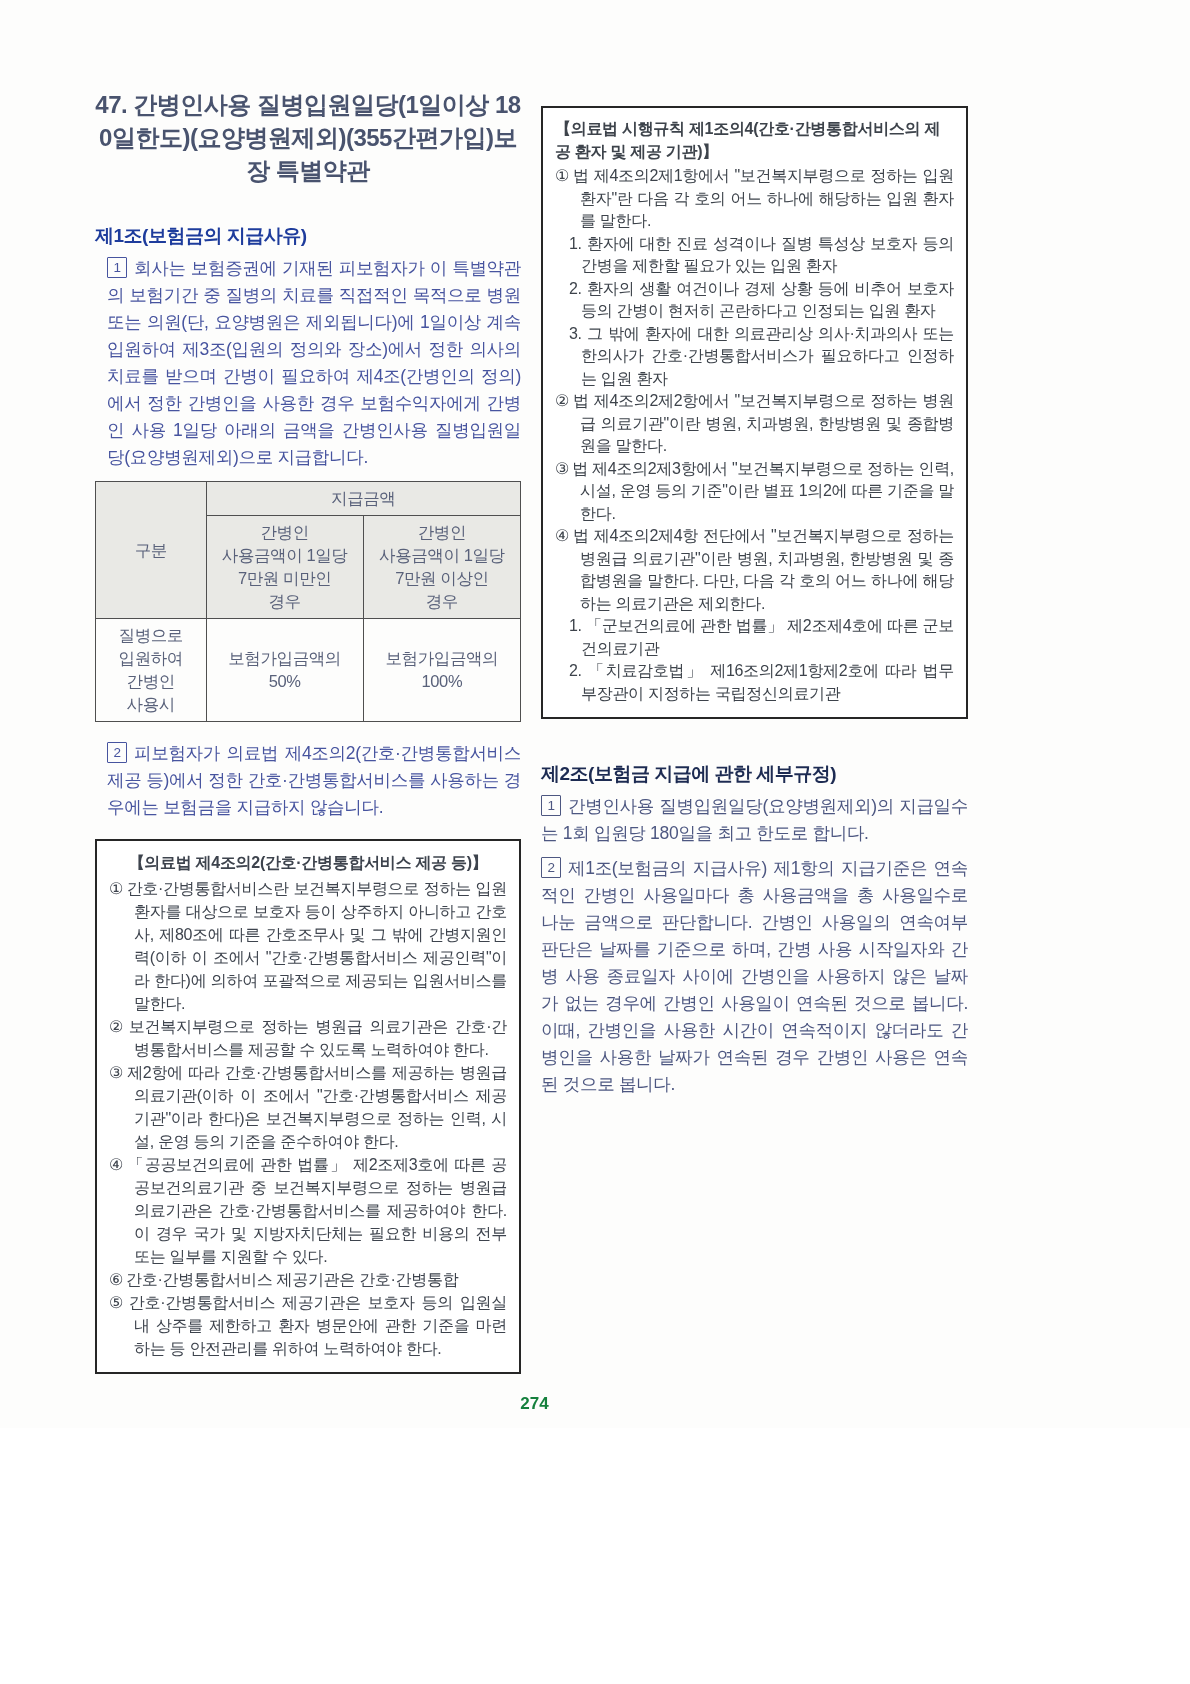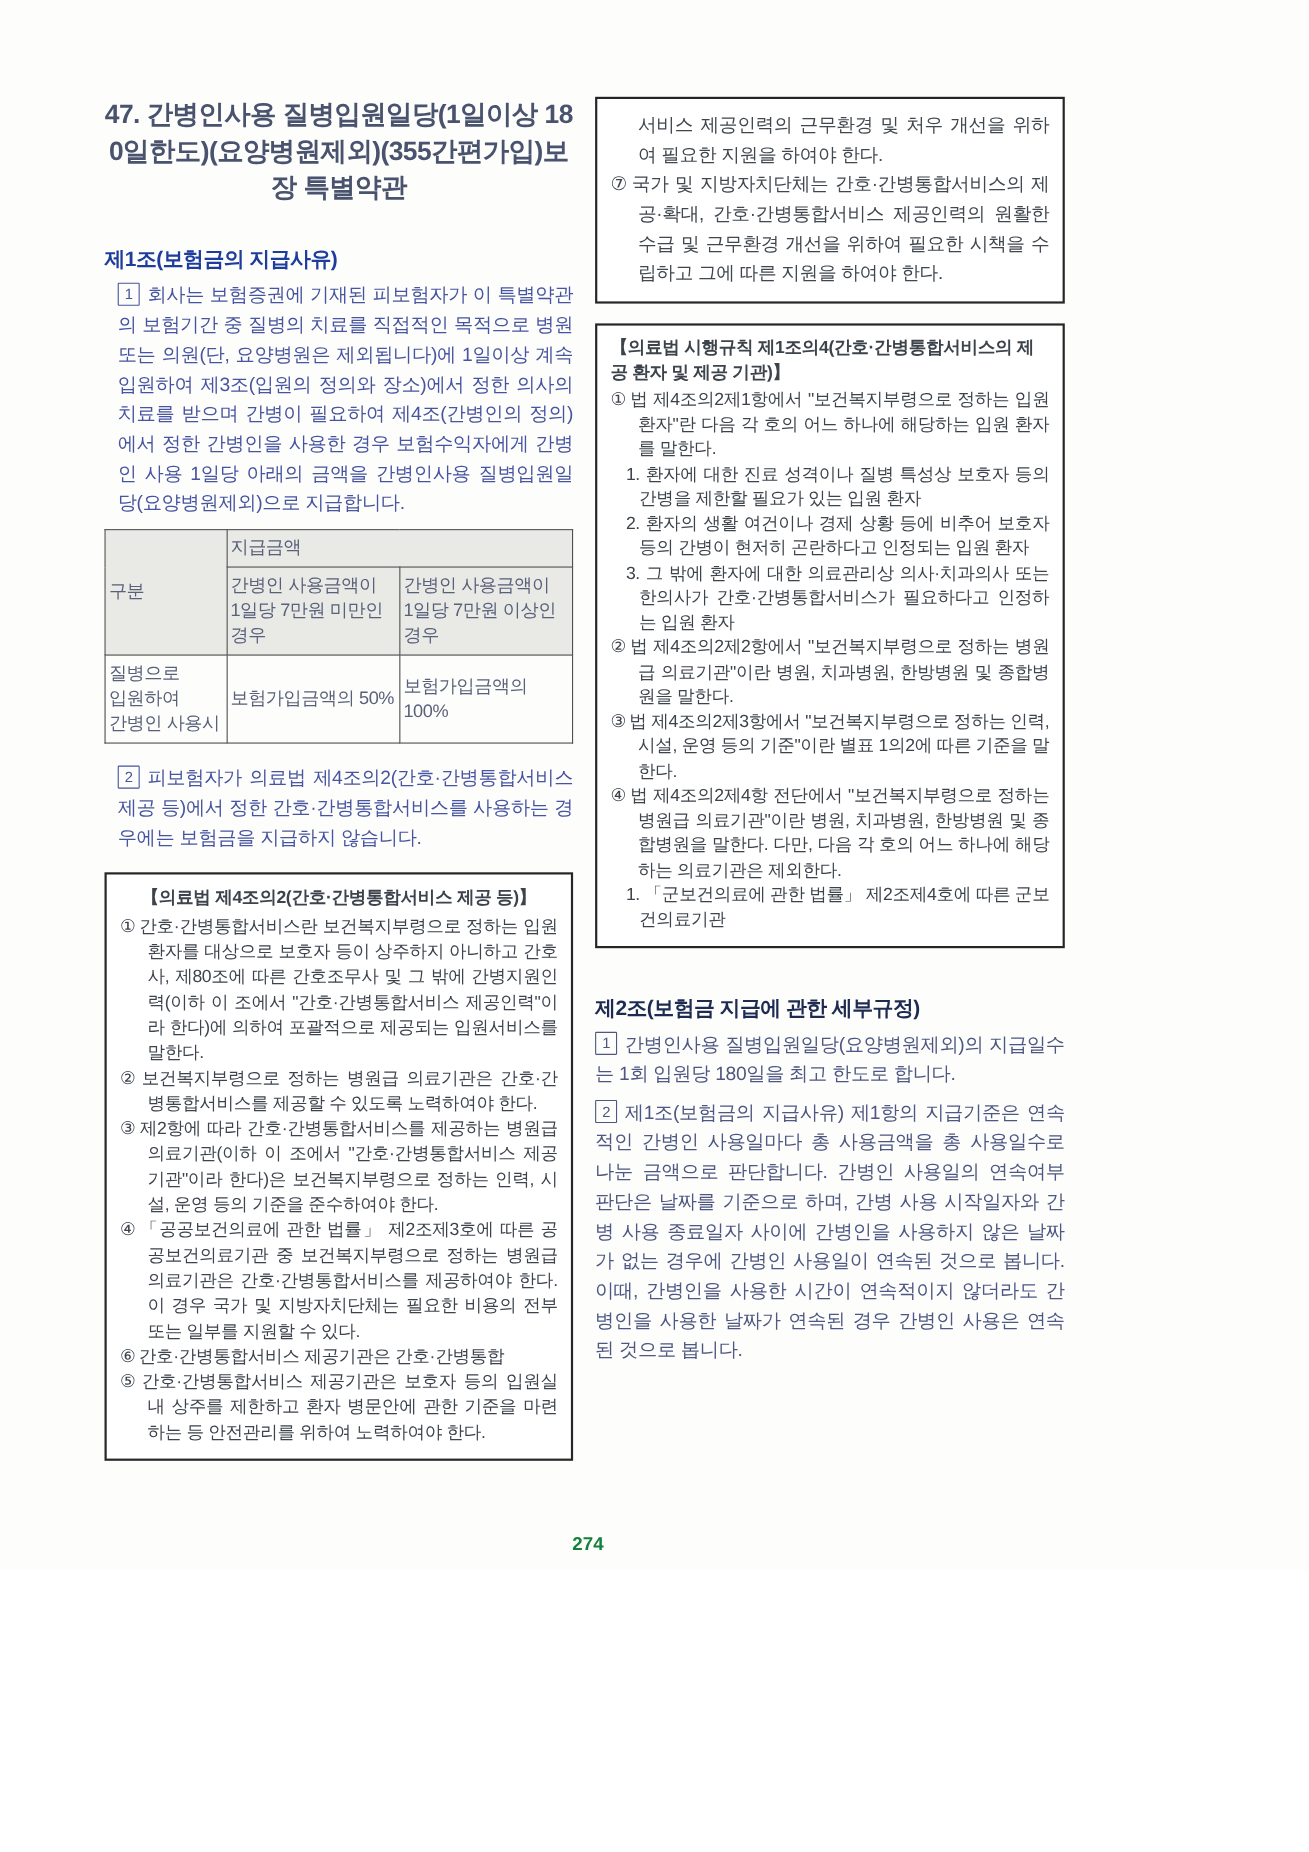--- a/index.html
+++ b/index.html
@@ -65,22 +65,22 @@
   table.benefit {
     width: 100%;
     border-collapse: collapse;
     margin: 10px 0 18px 0;
     font-size: 16.5px;
     color: #59617a;
     letter-spacing: -0.4px;
   }
   table.benefit td {
     border: 1.3px solid #4f4f4f;
-    padding: 5px 3px;
-    text-align: left;
+    padding: 5px 14px;
+    text-align: center;
     line-height: 23px;
     word-break: keep-all;
   }
   table.benefit td.th { background: #e9e9e5; }
   table.benefit td.cat { width: 26%; }
 
   .law-box {
     border: 2px solid #262626;
     padding: 10px 12px 12px 12px;
     background: #fff;
@@ -188,37 +188,34 @@
       <div class="box-item"><span class="circ">③</span><span>제2항에 따라 간호·간병통합서비스를 제공하는 병원급 의료기관(이하 이 조에서 "간호·간병통합서비스 제공기관"이라 한다)은 보건복지부령으로 정하는 인력, 시설, 운영 등의 기준을 준수하여야 한다.</span></div>
       <div class="box-item"><span class="circ">④</span><span>「공공보건의료에 관한 법률」 제2조제3호에 따른 공공보건의료기관 중 보건복지부령으로 정하는 병원급 의료기관은 간호·간병통합서비스를 제공하여야 한다. 이 경우 국가 및 지방자치단체는 필요한 비용의 전부 또는 일부를 지원할 수 있다.</span></div>
       <div class="box-item"><span class="circ">⑥</span><span>간호·간병통합서비스 제공기관은 간호·간병통합</span></div>
       <div class="box-item"><span class="circ">⑤</span><span>간호·간병통합서비스 제공기관은 보호자 등의 입원실 내 상주를 제한하고 환자 병문안에 관한 기준을 마련하는 등 안전관리를 위하여 노력하여야 한다.</span></div>
     </div>
 
   </div>
 
   <div class="col col-right">
 
-    <div class="law-box boxc">
-      <div class="cont">서비스 제공인력의 근무환경 및 처우 개선을 위하여 필요한 지원을 하여야 한다.</div>
-      <div class="box-item"><span class="circ">⑦</span><span>국가 및 지방자치단체는 간호·간병통합서비스의 제공·확대, 간호·간병통합서비스 제공인력의 원활한 수급 및 근무환경 개선을 위하여 필요한 시책을 수립하고 그에 따른 지원을 하여야 한다.</span></div>
-    </div>
 
     <div class="law-box box2">
       <div class="box2-title">【의료법 시행규칙 제1조의4(간호·간병통합서비스의 제공 환자 및 제공 기관)】</div>
 
       <div class="box-item"><span class="circ">①</span><span>법 제4조의2제1항에서 "보건복지부령으로 정하는 입원 환자"란 다음 각 호의 어느 하나에 해당하는 입원 환자를 말한다.</span></div>
       <div class="sub-item">1. 환자에 대한 진료 성격이나 질병 특성상 보호자 등의 간병을 제한할 필요가 있는 입원 환자</div>
       <div class="sub-item">2. 환자의 생활 여건이나 경제 상황 등에 비추어 보호자 등의 간병이 현저히 곤란하다고 인정되는 입원 환자</div>
       <div class="sub-item">3. 그 밖에 환자에 대한 의료관리상 의사·치과의사 또는 한의사가 간호·간병통합서비스가 필요하다고 인정하는 입원 환자</div>
 
       <div class="box-item"><span class="circ">②</span><span>법 제4조의2제2항에서 "보건복지부령으로 정하는 병원급 의료기관"이란 병원, 치과병원, 한방병원 및 종합병원을 말한다.</span></div>
       <div class="box-item"><span class="circ">③</span><span>법 제4조의2제3항에서 "보건복지부령으로 정하는 인력, 시설, 운영 등의 기준"이란 별표 1의2에 따른 기준을 말한다.</span></div>
       <div class="box-item"><span class="circ">④</span><span>법 제4조의2제4항 전단에서 "보건복지부령으로 정하는 병원급 의료기관"이란 병원, 치과병원, 한방병원 및 종합병원을 말한다. 다만, 다음 각 호의 어느 하나에 해당하는 의료기관은 제외한다.</span></div>
       <div class="sub-item">1. 「군보건의료에 관한 법률」 제2조제4호에 따른 군보건의료기관</div>
+      <div class="sub-item">2. 「치료감호법」 제16조의2제1항제2호에 따라 법무부장관이 지정하는 국립정신의료기관</div>
     </div>
 
     <div class="sect2">
       <h2 class="art-head art-head2">제2조(보험금 지급에 관한 세부규정)</h2>
       <p class="body-p blue2"><span class="sqnum">1</span><span>간병인사용 질병입원일당(요양병원제외)의 지급일수는 1회 입원당 180일을 최고 한도로 합니다.</span></p>
       <p class="body-p blue2"><span class="sqnum">2</span><span>제1조(보험금의 지급사유) 제1항의 지급기준은 연속적인 간병인 사용일마다 총 사용금액을 총 사용일수로 나눈 금액으로 판단합니다. 간병인 사용일의 연속여부 판단은 날짜를 기준으로 하며, 간병 사용 시작일자와 간병 사용 종료일자 사이에 간병인을 사용하지 않은 날짜가 없는 경우에 간병인 사용일이 연속된 것으로 봅니다. 이때, 간병인을 사용한 시간이 연속적이지 않더라도 간병인을 사용한 날짜가 연속된 경우 간병인 사용은 연속된 것으로 봅니다.</span></p>
     </div>
 
   </div>
 

